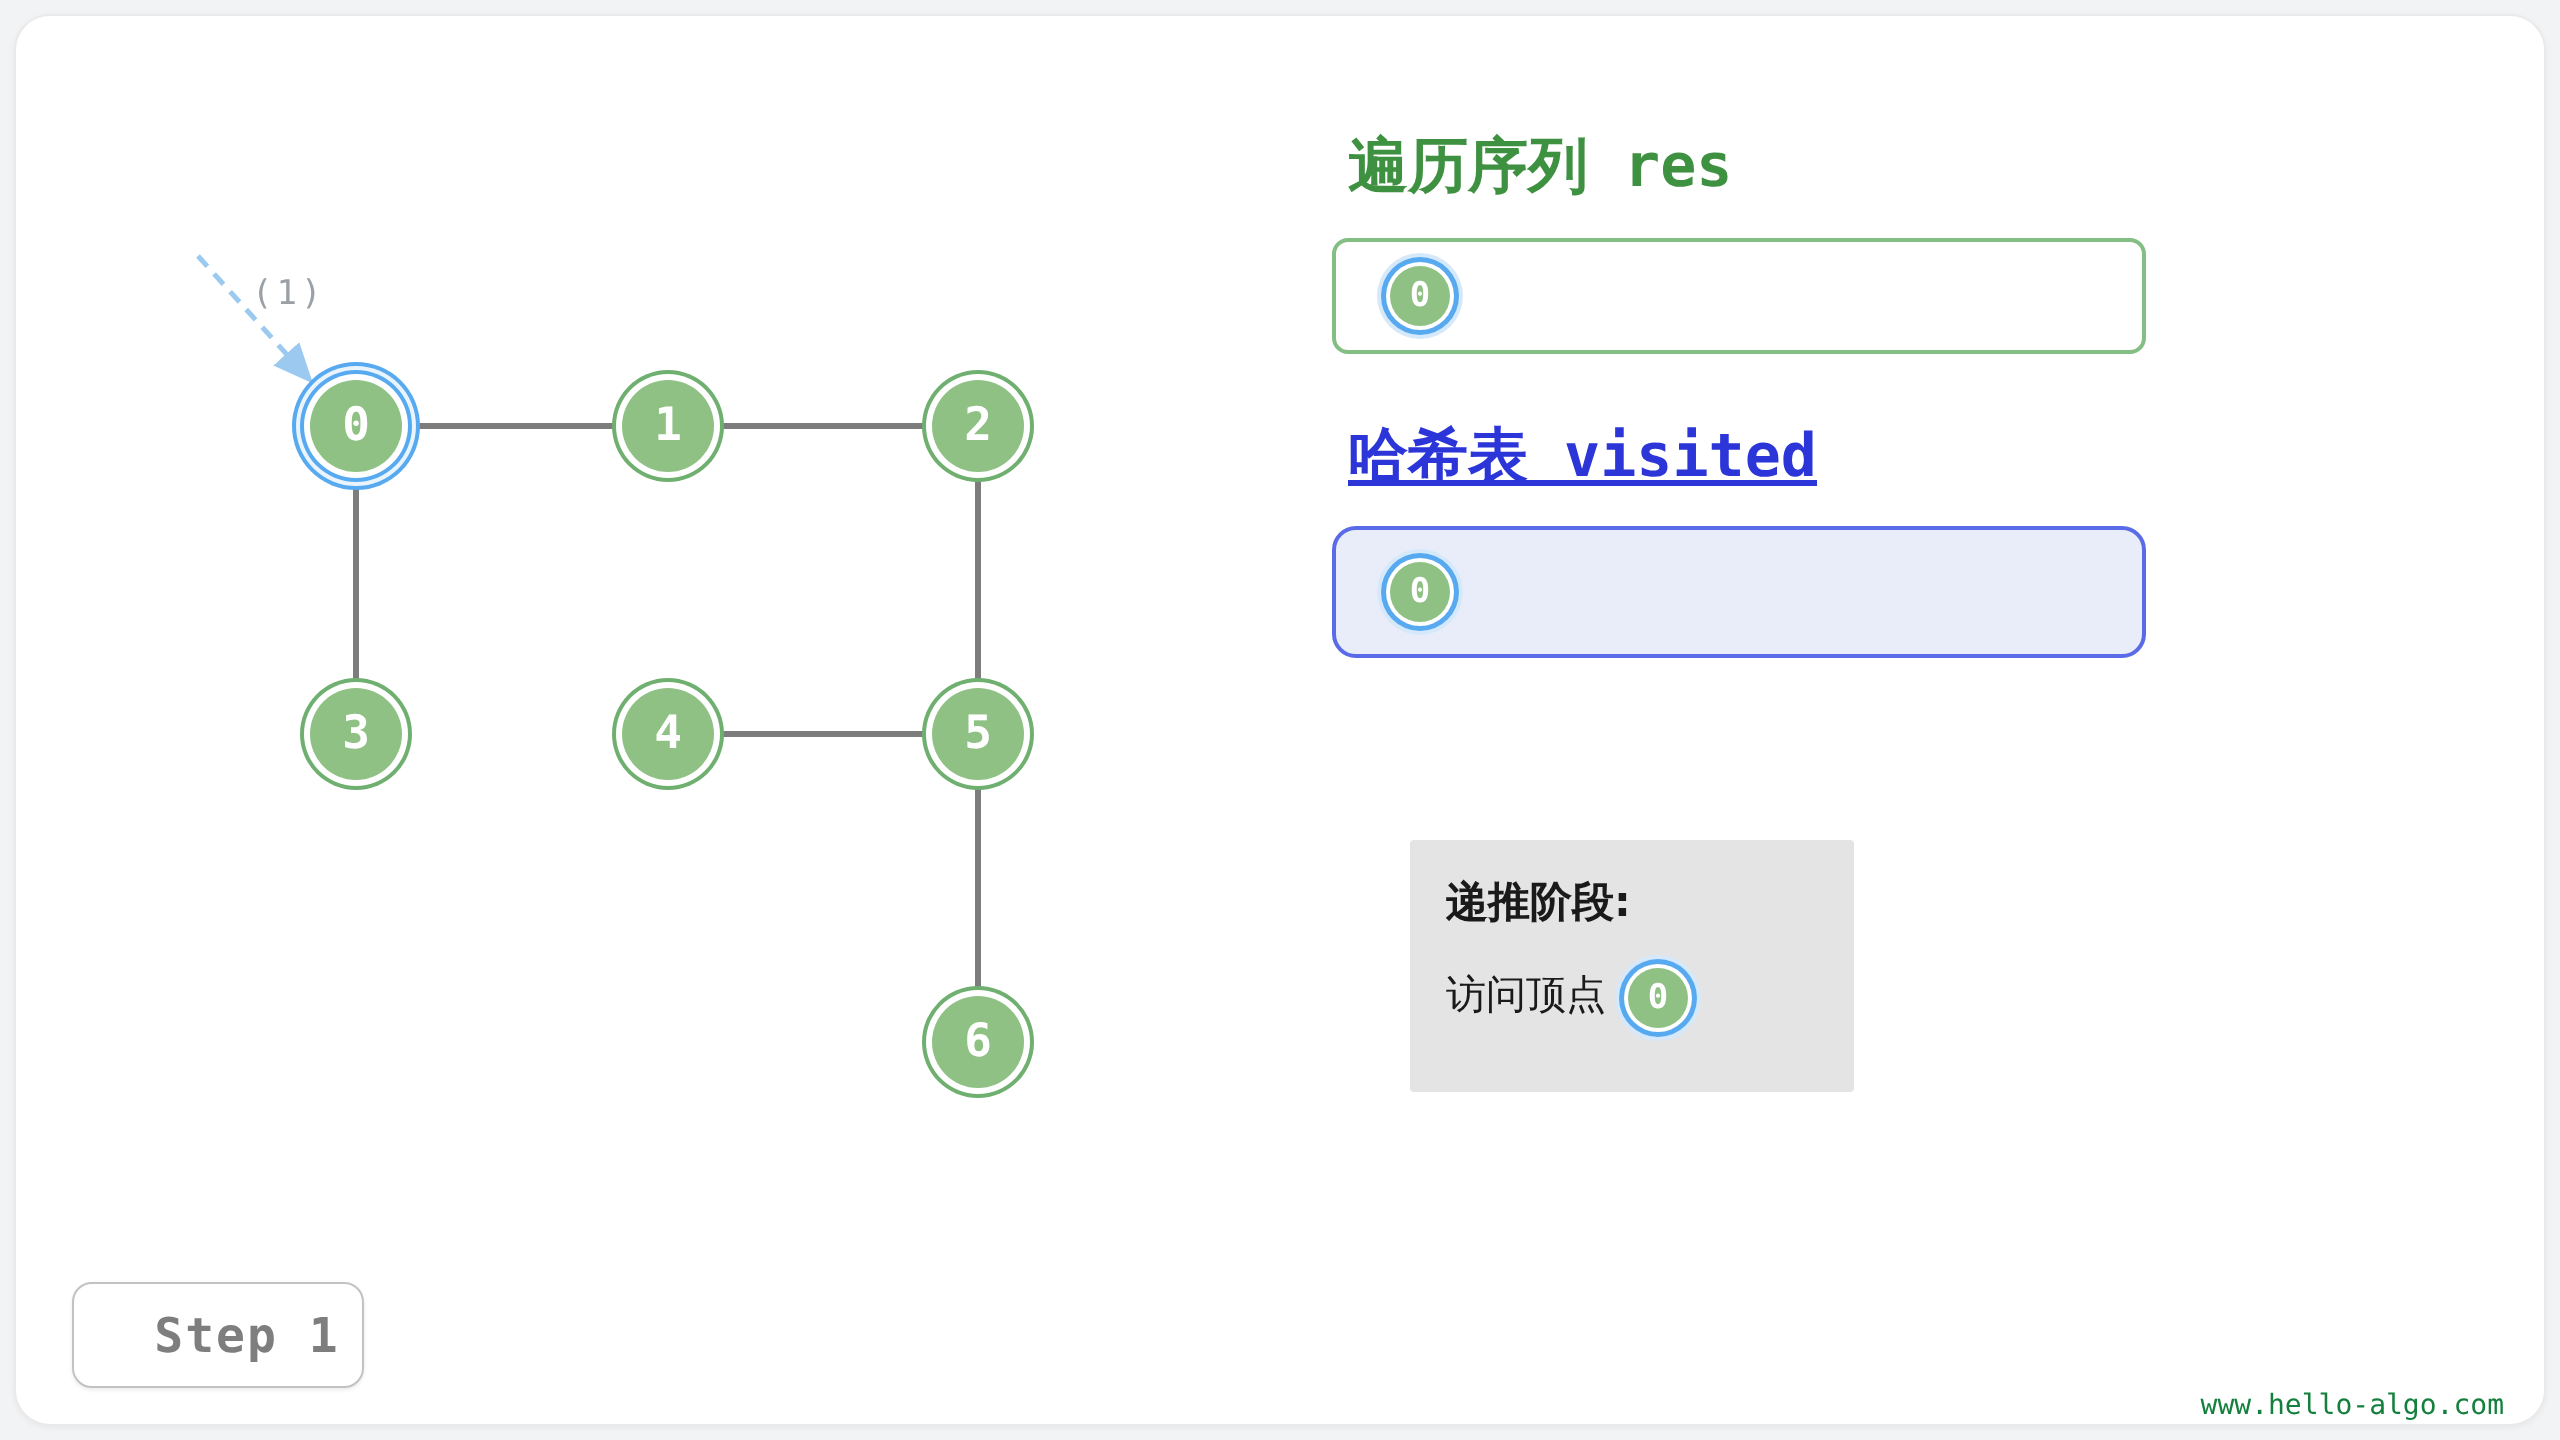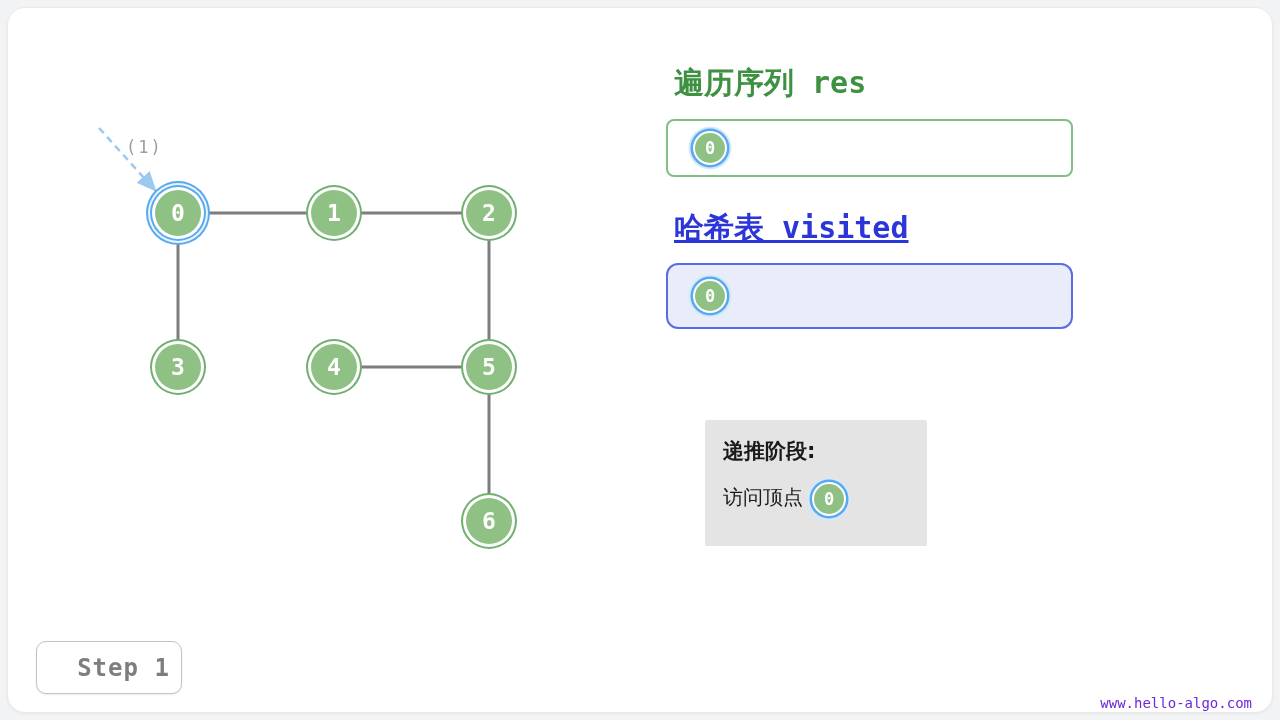--- a/index.html
+++ b/index.html
@@ -65,21 +65,21 @@
   .step-box{
     position:absolute;left:36px;top:641px;width:146px;height:53px;background:#fff;
     border:1.5px solid #C2C2C2;border-radius:10px;display:flex;align-items:center;justify-content:center;
     box-shadow:0 1px 2px rgba(0,0,0,.08);
     padding-left:29px;
   }
   .step-box span{
     color:var(--step-text);font:700 24px "DejaVu Sans Mono","Liberation Mono",monospace;letter-spacing:1px;
   }
   .watermark{
-    position:absolute;right:28px;top:695px;color:#6d28d9;
+    position:absolute;right:28px;top:695px;color:#15803d;
     font:400 14px "DejaVu Sans Mono","Liberation Mono",monospace;
   }
 </style>
 </head>
 <body>
 
 <div class="card"></div>
 
 <svg id="edges-svg" viewBox="0 0 1280 720">
   <defs>

